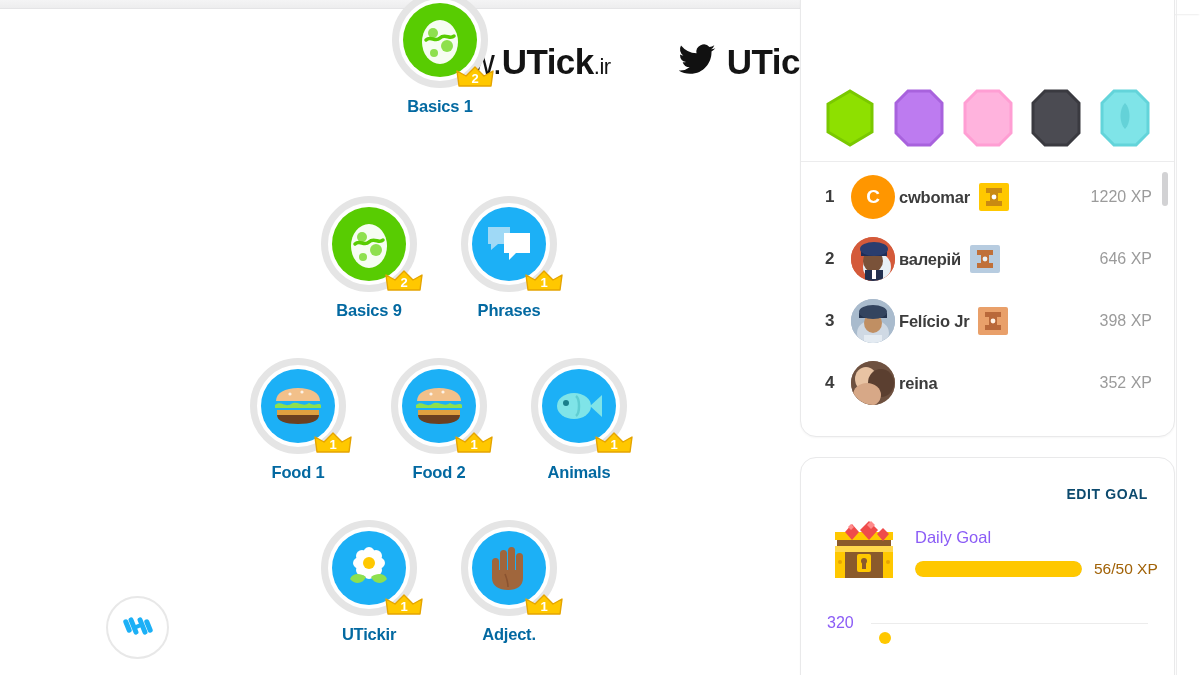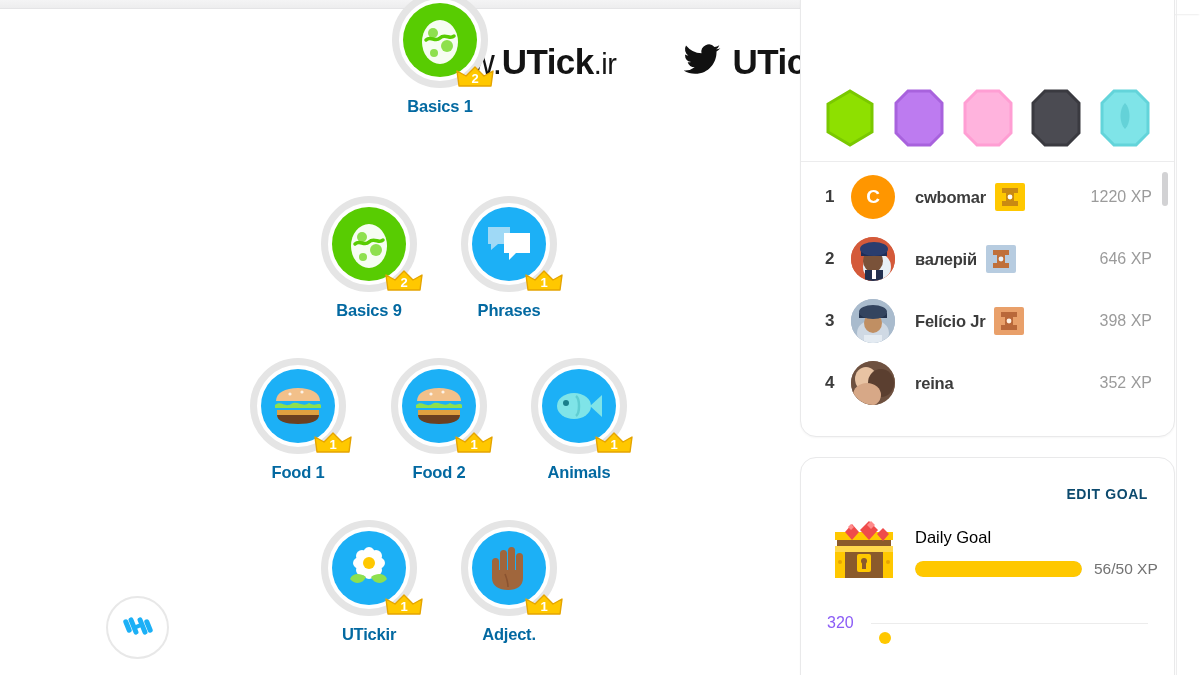--- a/index.html
+++ b/index.html
@@ -16,21 +16,21 @@
     background: linear-gradient(#f4f4f5, #ededee); border-bottom: 1px solid #e4e4e6; }
   .top-right-curve { position: absolute; right: 0; top: 0; width: 130px; height: 14px;
     background: #ffffff; border-bottom-left-radius: 14px; box-shadow: -1px 1px 2px rgba(0,0,0,.07); }
 
   
   .wm-row { position: absolute; top: 36px; left: 420px; width: 770px; height: 52px;
     display: flex; align-items: center; gap: 0; }
   .wm { display: flex; align-items: center; white-space: nowrap; }
   .wm-site { font-size: 35px; letter-spacing: -.5px; color: #141414; font-weight: 400; }
   .wm-site b { font-weight: 700; }
-  .wm-site i { font-style: normal; font-size: 29px; }
+  .wm-site i { font-style: normal; font-size: 22px; }
   .wm-handle { font-size: 35px; font-weight: 700; color: #141414; letter-spacing: -.5px; }
   .wm-icon { display: inline-block; margin-right: 6px; }
 
   
   .tree { position: absolute; left: 0; top: 0; width: 790px; height: 675px; }
   .skill { position: absolute; width: 112px; text-align: center; }
   .node-wrap { position: relative; width: 96px; height: 96px; margin: 0 auto; }
   .ring { position: absolute; inset: 0; border-radius: 50%; border: 7px solid #e5e5e5; background: #fff; }
   .node { position: absolute; left: 11px; top: 11px; width: 74px; height: 74px; border-radius: 50%;
     display: flex; align-items: center; justify-content: center; overflow: hidden; }
@@ -66,40 +66,40 @@
     overflow: hidden; }
   .badge-row { display: flex; align-items: flex-end; justify-content: space-between;
     padding: 208px 24px 14px 24px; }
   .gem { width: 50px; height: 58px; position: relative; }
   .list-sep { height: 1px; background: #ececed; margin: 0 0 0 0; }
   .lb-list { position: relative; padding: 4px 0 0 0; }
   .lb-row { display: flex; align-items: center; height: 62px; padding: 0 22px 0 24px; }
   .lb-rank { width: 26px; font-size: 17px; font-weight: 700; color: #3c3c3c; }
   .lb-av { width: 44px; height: 44px; border-radius: 50%; overflow: hidden; flex: 0 0 44px;
     position: relative; }
-  .lb-name { margin-left: 20px; font-size: 16.5px; font-weight: 700; color: #3c3c3c;
+  .lb-name { margin-left: 4px; font-size: 16.5px; font-weight: 700; color: #3c3c3c;
     letter-spacing: -.2px; white-space: nowrap; text-align: center; }
   .lb-lbadge { margin-left: 9px; width: 30px; height: 28px; flex: 0 0 30px; }
   .lb-xp { margin-left: auto; font-size: 16px; color: #9b9b9b; white-space: nowrap; }
   .scrollbar { position: absolute; right: 6px; top: 10px; width: 6px; height: 34px;
     border-radius: 3px; background: #d2d2d4; }
 
   .xp-card { position: absolute; left: 0; top: 457px; width: 375px; height: 240px;
     overflow: hidden; }
   .xp-head { display: flex; align-items: baseline; padding: 28px 26px 0 26px; }
   .xp-title { font-size: 23px; font-weight: 700; color: #3c3c3c; letter-spacing: -.4px; }
   .xp-edit { margin-left: auto; font-size: 14px; font-weight: 700; color: #0c4a6e; letter-spacing: .6px; }
   .goal-row { display: flex; align-items: center; padding: 14px 26px 0 26px; }
   .chest { width: 74px; height: 74px; flex: 0 0 74px; }
   .goal-right { margin-left: 14px; flex: 1; }
-  .goal-label { font-size: 16.5px; color: #000000; margin-bottom: 13px; }
+  .goal-label { font-size: 16.5px; color: #8b5cf6; margin-bottom: 13px; }
   .bar-row { display: flex; align-items: center; }
   .bar-track { width: 167px; height: 16px; border-radius: 8px; background: #e8e8e8; overflow: hidden; }
   .bar-fill { height: 100%; border-radius: 8px; background: #ffc800; }
-  .bar-text { margin-left: 12px; font-size: 15.5px; color: #737373; white-space: nowrap; }
+  .bar-text { margin-left: 12px; font-size: 15.5px; color: #a16207; white-space: nowrap; }
   .chart-area { position: relative; margin-top: 24px; padding: 0 26px; }
   .grid-row { display: flex; align-items: center; }
   .grid-lbl { width: 44px; font-size: 16px; color: #8b5cf6; }
   .grid-line { flex: 1; height: 1px; background: #ececec; }
   .dot { position: absolute; left: 78px; top: 18px; width: 12px; height: 12px;
     border-radius: 50%; background: #ffc800; }
 
   .right-divider { position: absolute; left: 1176px; top: 0; width: 1px; height: 675px;
     background: #ededee; }
 </style>

